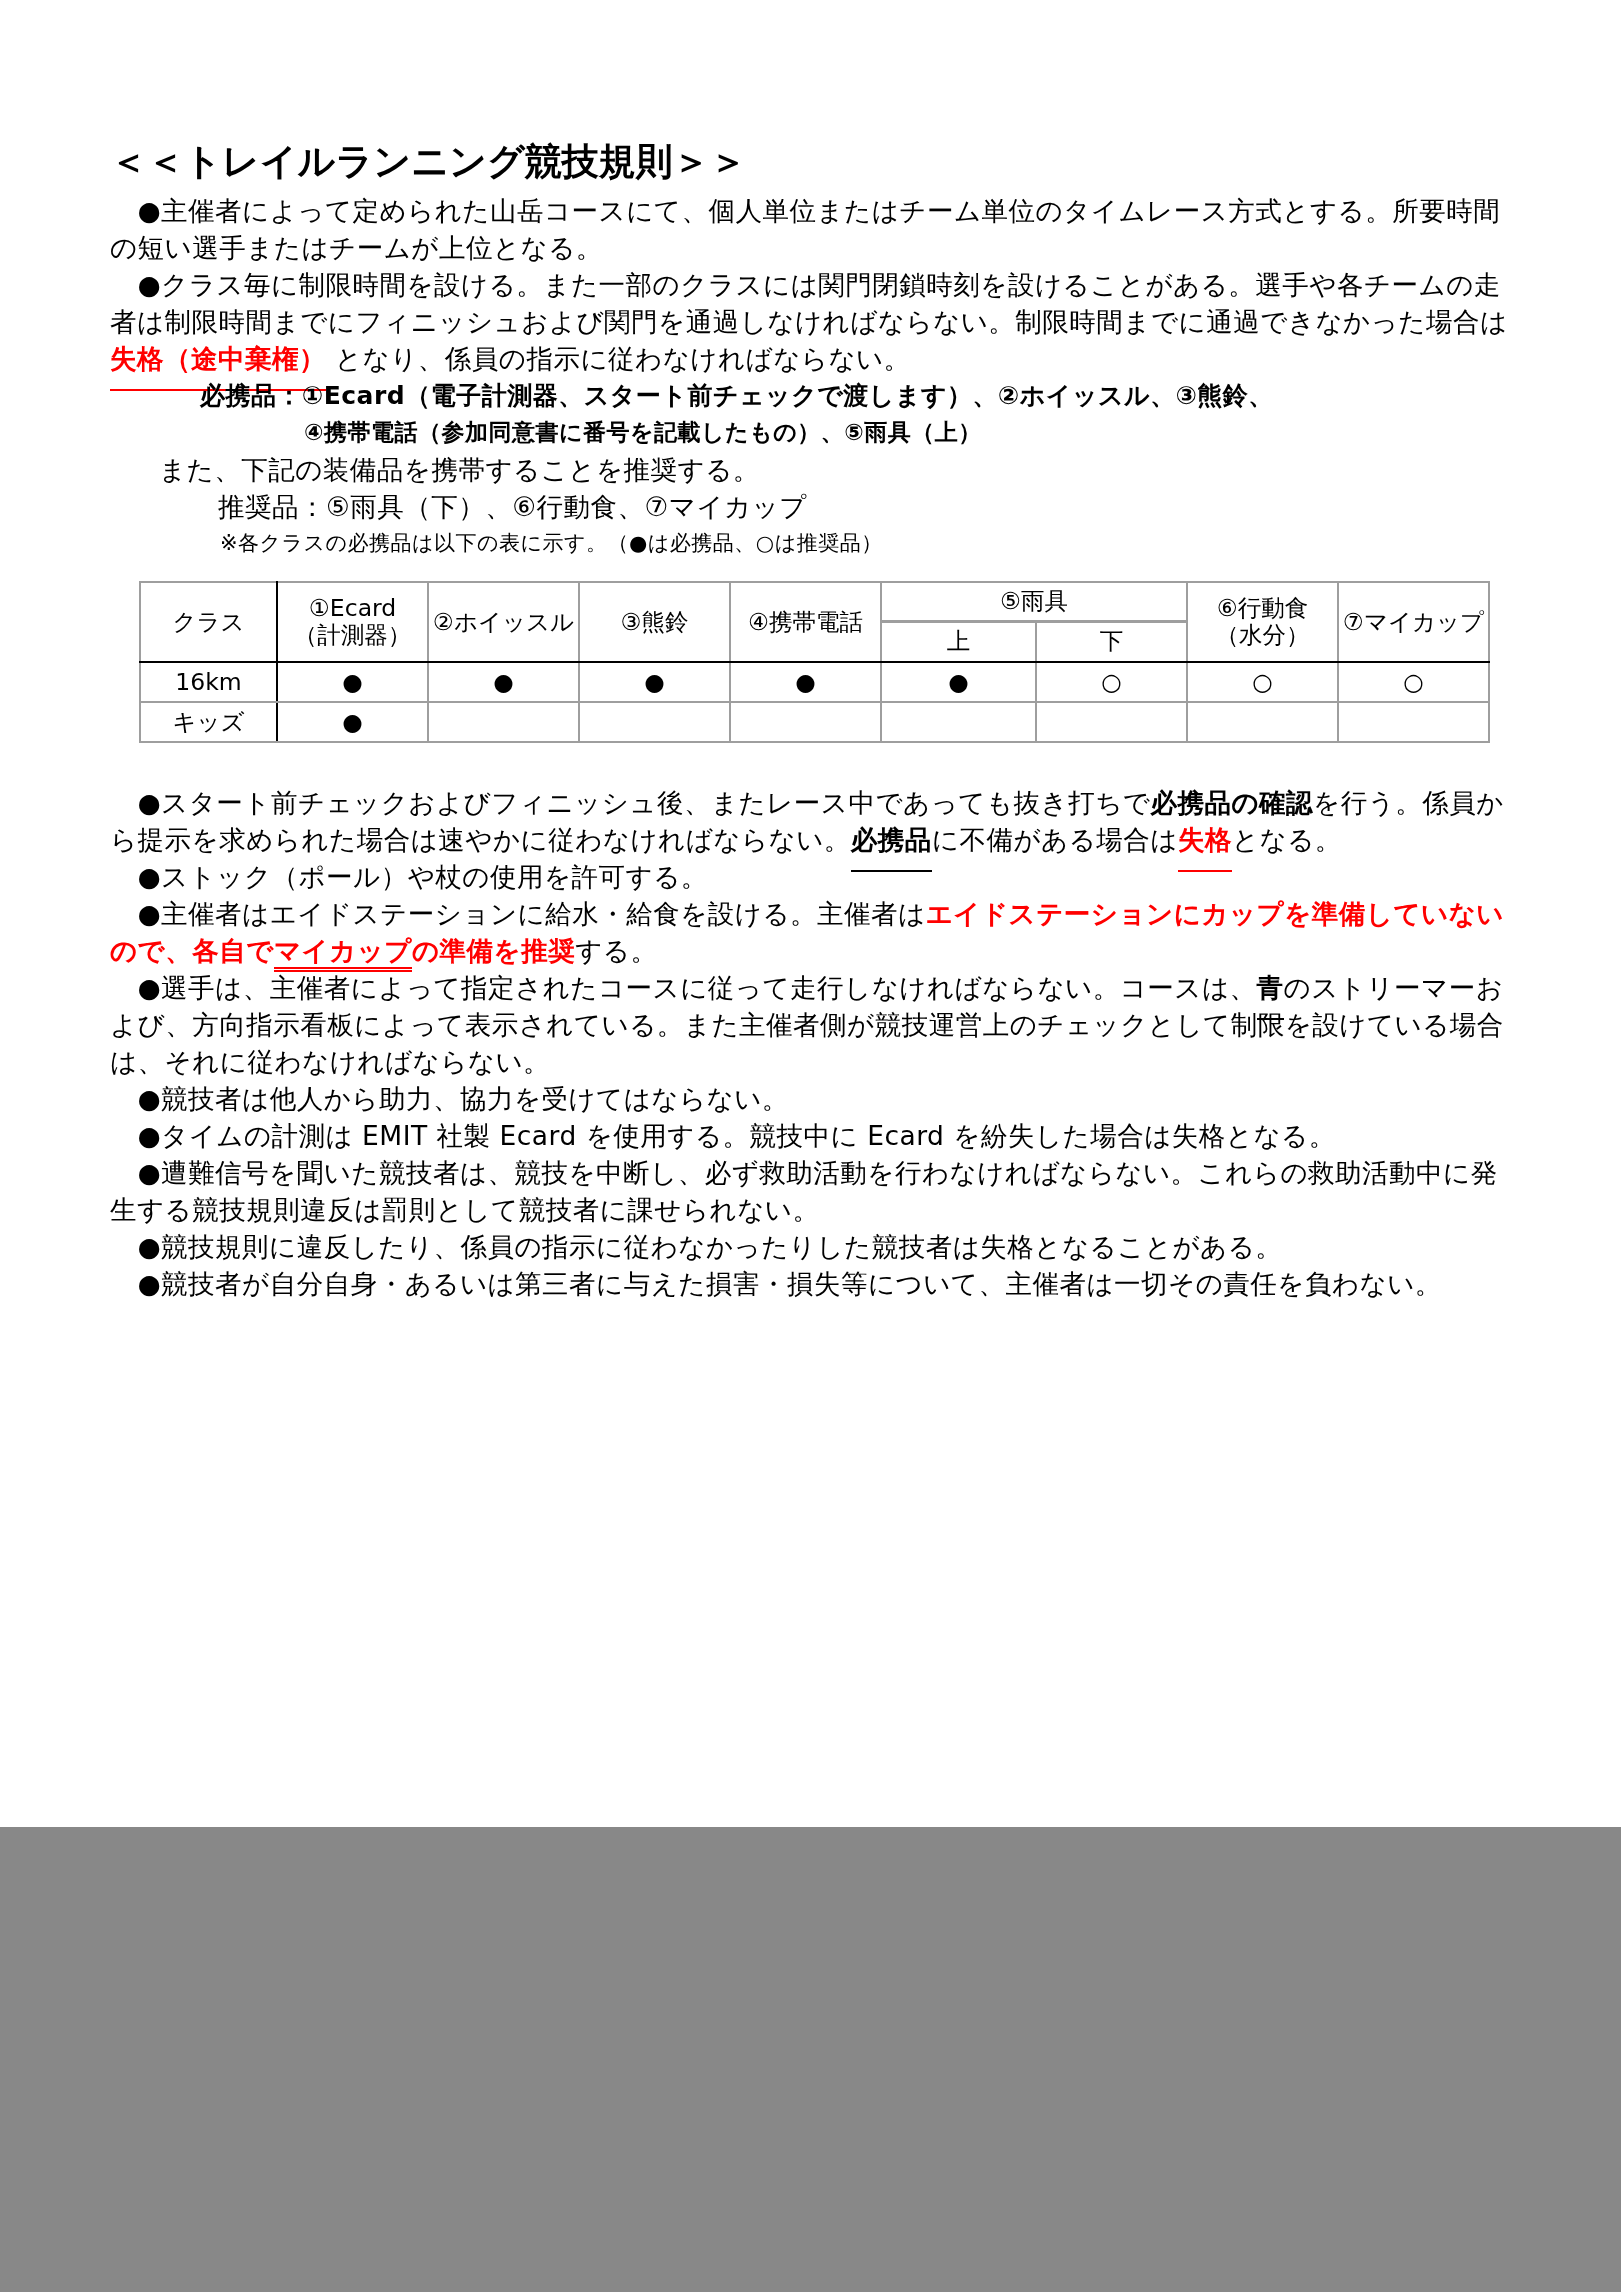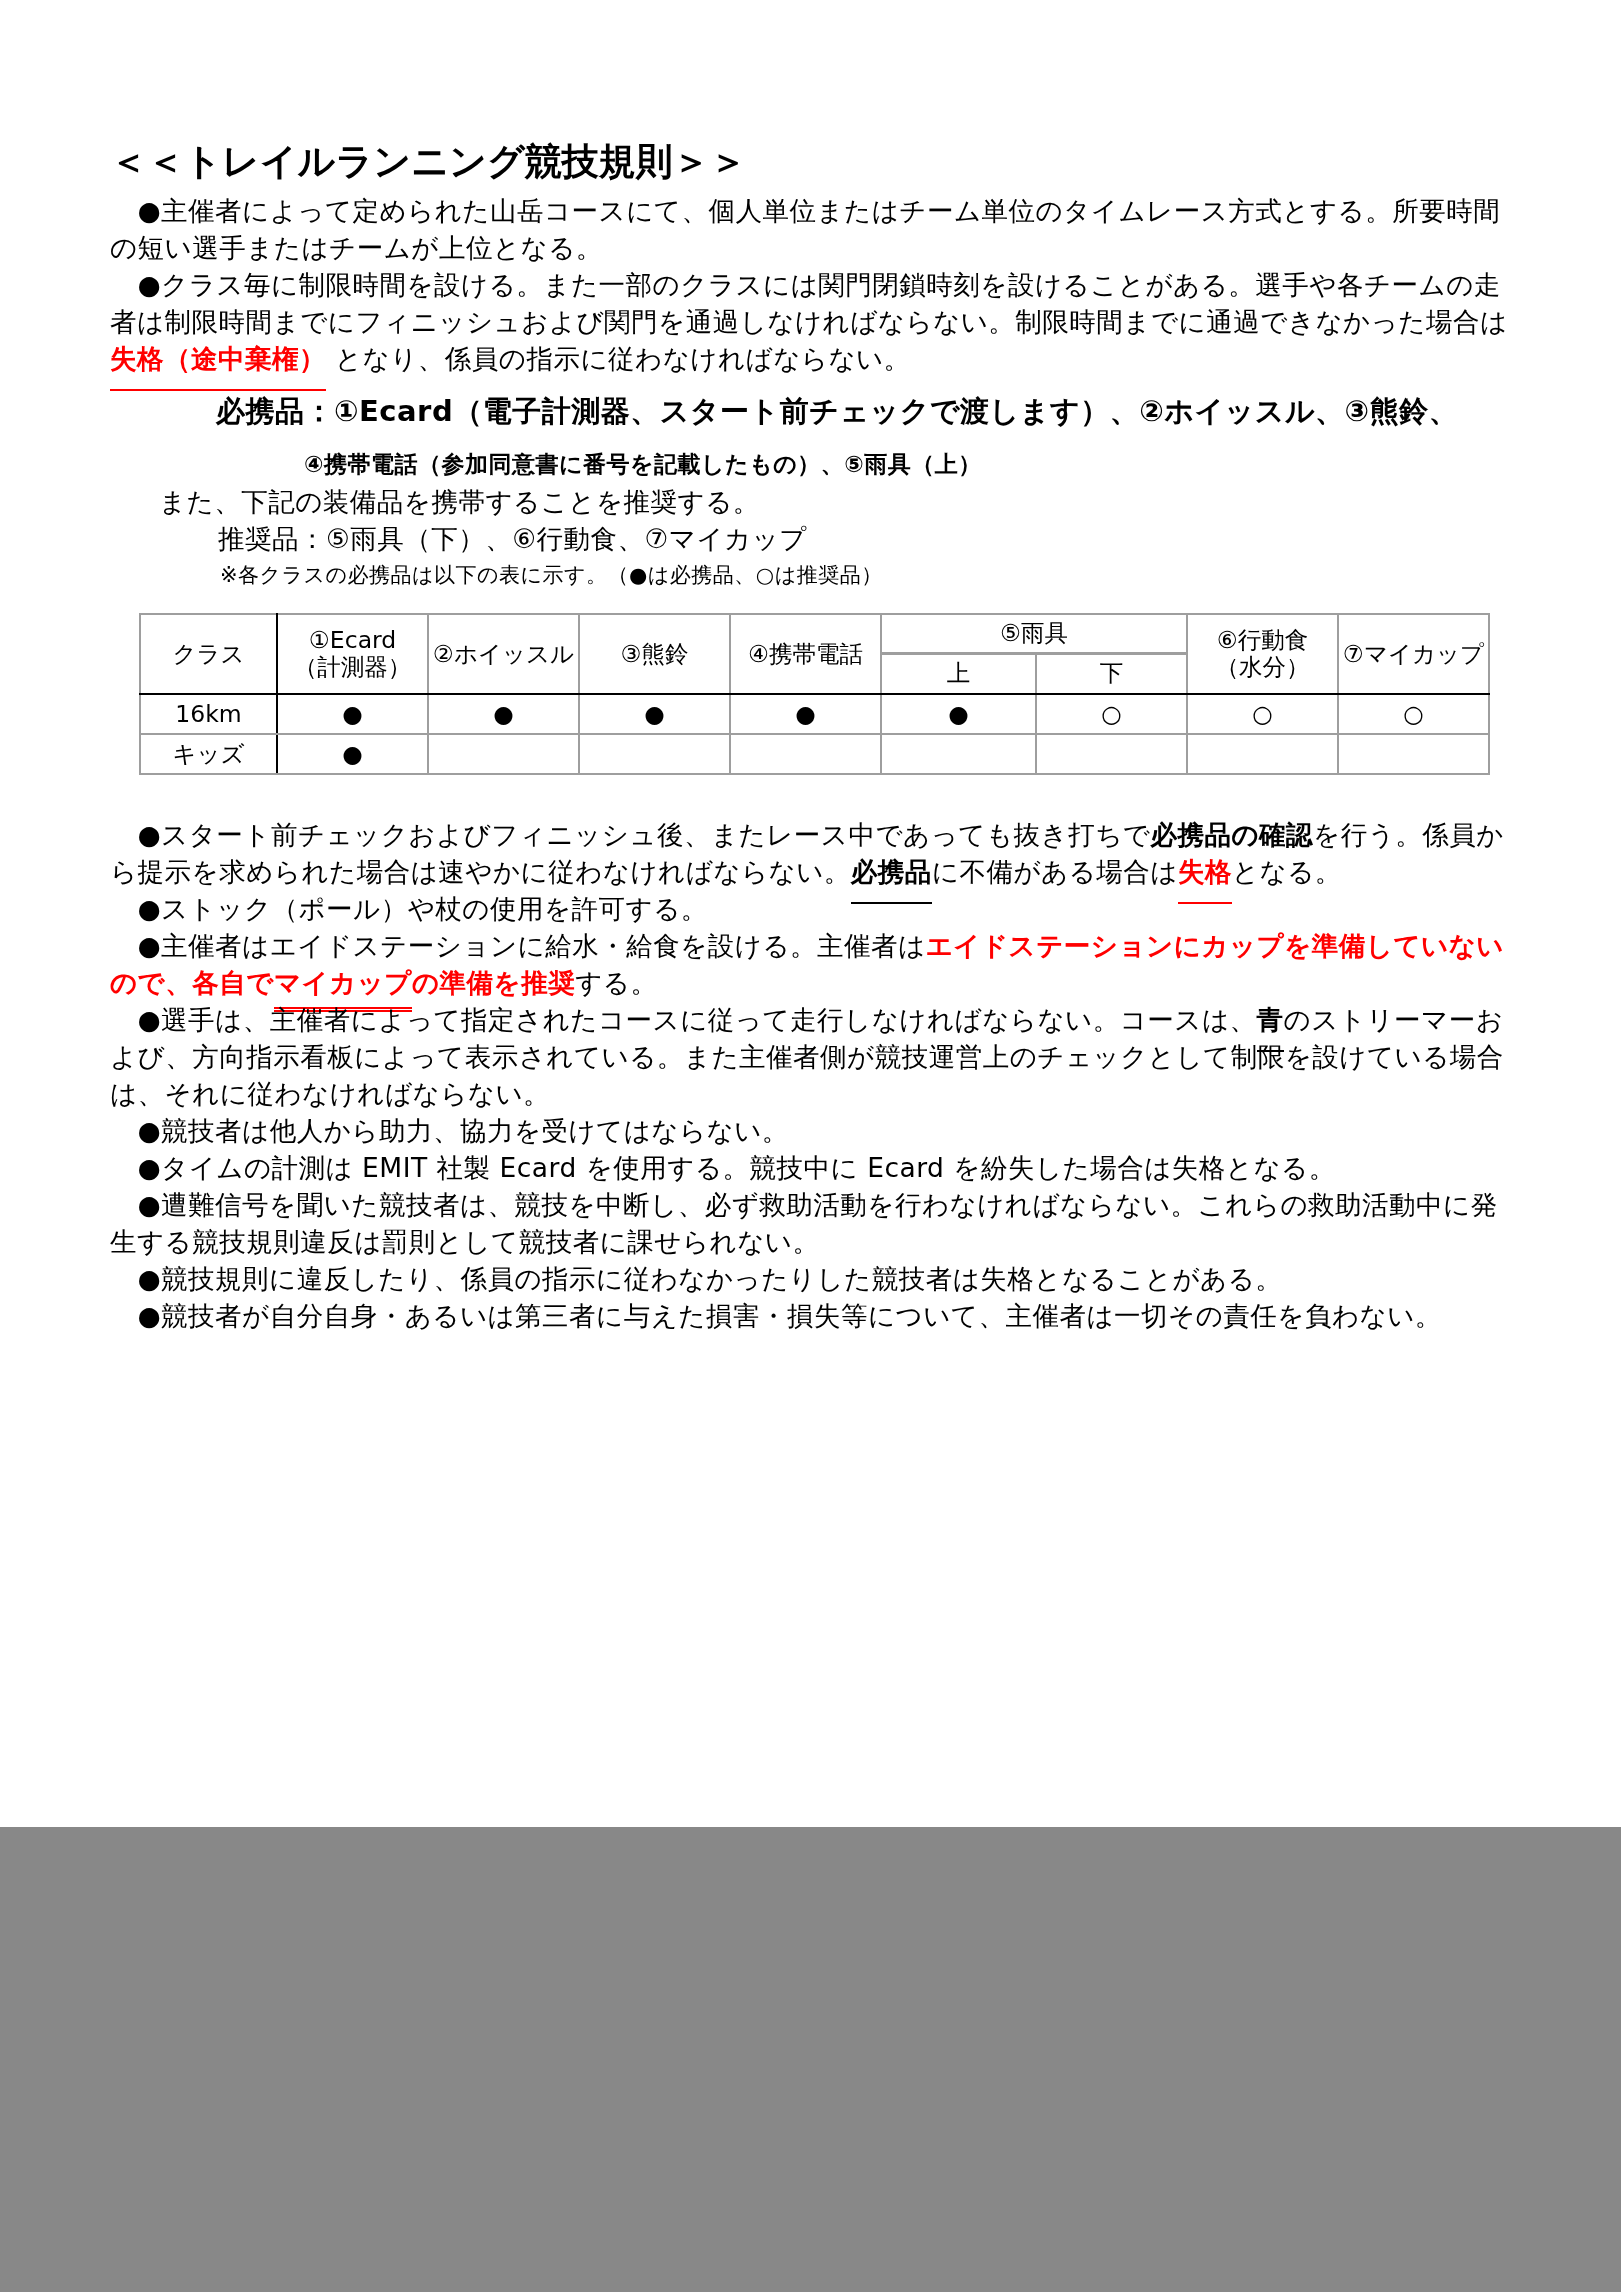--- a/index.html
+++ b/index.html
@@ -18,30 +18,30 @@
     font-size:37px; font-weight:bold; line-height:45px;
     margin:0 0 7.8px 0; letter-spacing:0px;
   }
 
   p.rule {
     margin:0; font-size:26.5px; line-height:37px;
     text-indent:27.4px; letter-spacing:0.5px;
     text-align:left;
   }
 
-  p.req-line1 { margin:16px; font-size:29px; line-height:37px; font-weight:bold; text-indent:90px; letter-spacing:0.5px; }
+  p.req-line1 { margin:0; font-size:25px; line-height:37px; font-weight:bold; text-indent:90px; letter-spacing:0.5px; }
   p.req-line2 { margin:0; font-size:23px; line-height:37px; font-weight:bold; text-indent:194px; letter-spacing:0.5px; }
   p.also-line { margin:0; font-size:26.5px; line-height:37px; text-indent:49px; letter-spacing:0.5px; }
   p.reco-line { margin:0; font-size:26.5px; line-height:37px; text-indent:108px; letter-spacing:0.5px; }
   p.note-line { margin:0; font-size:21px; line-height:37px; text-indent:110px; letter-spacing:0.5px; }
 
   .b { font-weight:bold; }
   .red { color:#ff0000; }
   .u { border-bottom:2.9px solid currentColor; padding-bottom:15px; }
-  .u2 { border-bottom:5.9px double currentColor; padding-bottom:9px; }
+  .u2 { border-bottom:5.9px double currentColor; padding-bottom:1px; }
 
   table.equip {
     border-collapse:collapse;
     table-layout:fixed;
     width:1349px;
     margin:19.6px 0 41px 29px;
     border:2.9px solid #000;
   }
   table.equip th, table.equip td {
     border:2px solid #9e9e9e;

